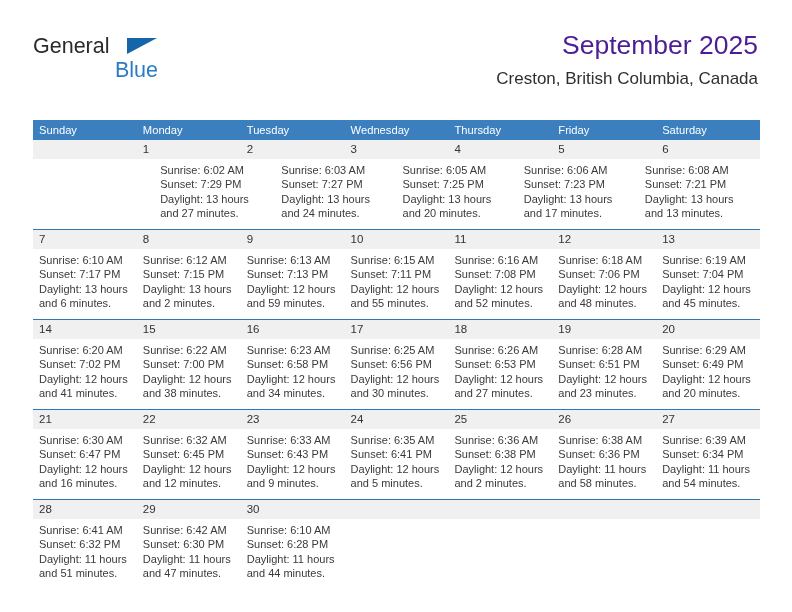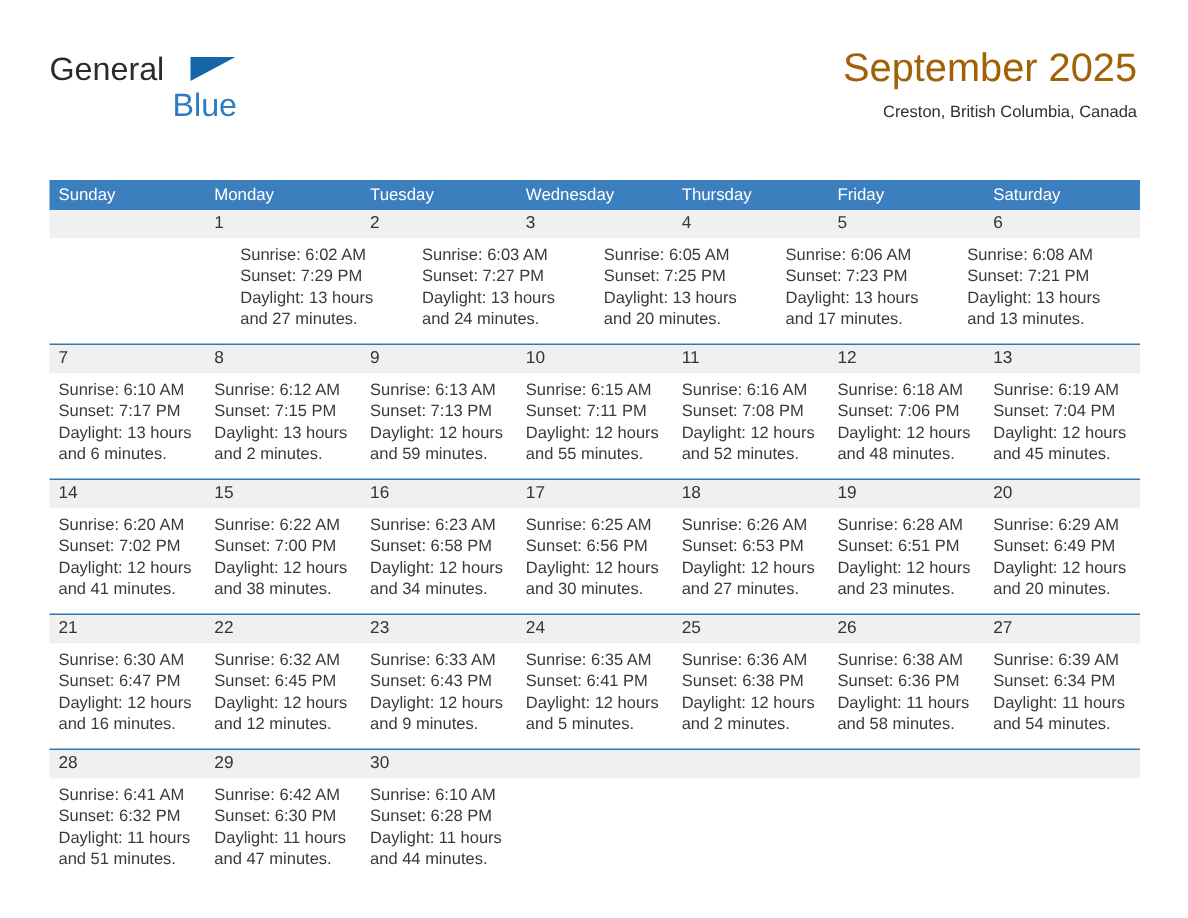--- a/index.html
+++ b/index.html
@@ -66,28 +66,28 @@
   }
 
   .title-block {
     position: absolute;
     right: 34px;
     top: 30px;
     text-align: right;
   }
   .cal-title {
     font-size: 26.5px;
-    color: #a16207;
+    color: #4c1d95;
     font-weight: normal;
     line-height: 1.2;
     white-space: nowrap;
   }
   .cal-subtitle {
     margin-top: 7px;
-    font-size: 11px;
+    font-size: 17px;
     color: #2f2f2f;
     line-height: 1.2;
     white-space: nowrap;
   }
 
   
   .calendar {
     position: absolute;
     left: 33px;
     top: 120px;

